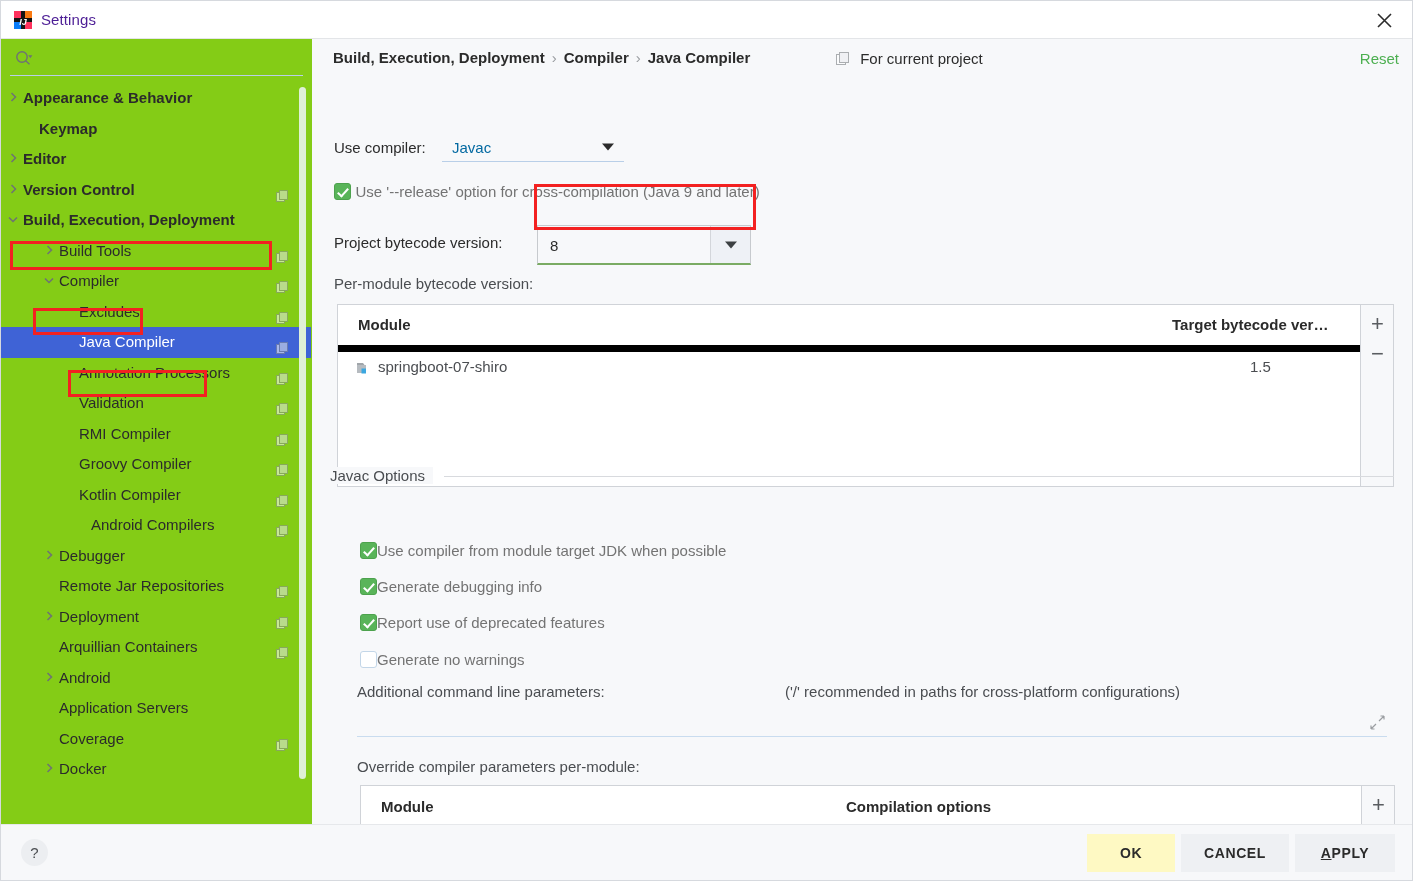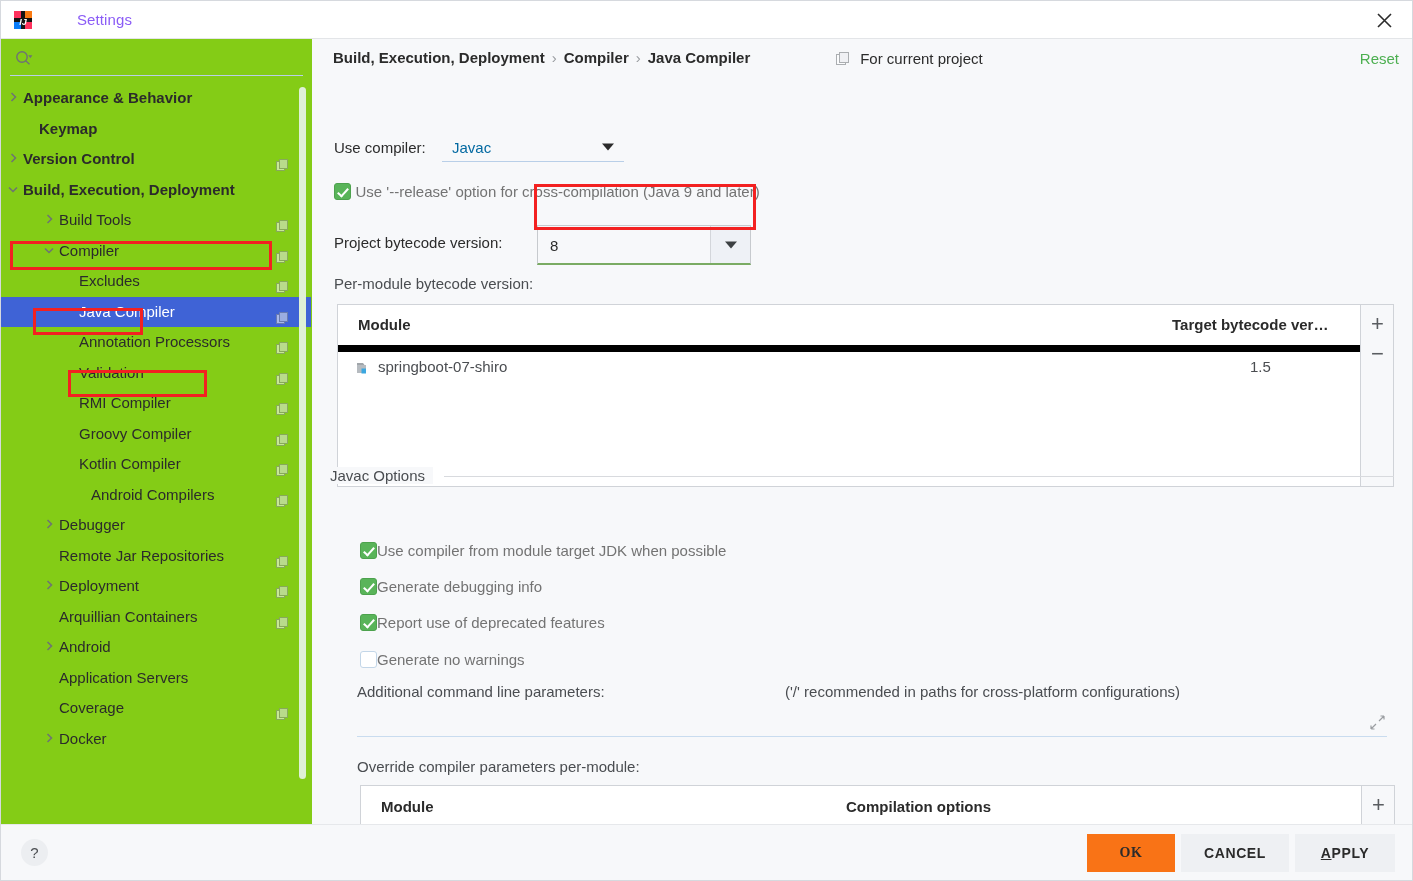--- a/index.html
+++ b/index.html
@@ -33,23 +33,22 @@
   }
   .title-logo {
     position: absolute;
     left: 12px; top: 9px;
     width: 20px; height: 20px; font-style: italic;
   }
   .title-text {
     position: absolute;
     left: 40px; top: 10px;
     font-size: 15px;
-    color: #8b5cf6;
+    color: #4c1d95;
     letter-spacing: .1px;
-    margin-left: 36px;
   }
   .close-btn {
     position: absolute;
     right: 0; top: 0;
     width: 56px; height: 38px;
     display: flex; align-items: center; justify-content: center;
     cursor: pointer;
   }
   .close-btn svg { display:block; }
 
@@ -405,21 +404,21 @@
     height: 38px;
     border: none;
     background: #eef0f3;
     font-family: "Liberation Sans", sans-serif;
     font-size: 14px;
     font-weight: bold;
     letter-spacing: .6px;
     color: #2b2b2b;
     cursor: pointer;
   }
-  .btn.primary { background: #f97316; font-family: Liberation Serif, serif; }
+  .btn.primary { background: #fef9c3; }
   .btn u { text-decoration: underline; }
 </style>
 </head>
 <body>
 
 <div id="app">
 
   <div class="titlebar">
     <span class="title-logo">
       <svg width="20" height="20" viewBox="0 0 20 20">
@@ -454,20 +453,26 @@
 
     <div class="tree" id="tree">
         <div class="tree-item bold">
           <span class="ti-arrow" style="left: 4px;"><svg width="14" height="14" viewBox="0 0 14 14" style="vertical-align:-2px">
               <path d="M5.5 3 L9.5 7 L5.5 11" stroke="#6e7275" stroke-width="1.5" fill="none"></path>
             </svg></span>
           <span class="ti-label" style="left: 22px;">Appearance &amp; Behavior</span>
         </div>
         <div class="tree-item bold">
           <span class="ti-label" style="left: 38px;">Keymap</span>
+        </div>
+        <div class="tree-item bold">
+          <span class="ti-arrow" style="left: 4px;"><svg width="14" height="14" viewBox="0 0 14 14" style="vertical-align:-2px">
+              <path d="M5.5 3 L9.5 7 L5.5 11" stroke="#6e7275" stroke-width="1.5" fill="none"></path>
+            </svg></span>
+          <span class="ti-label" style="left: 22px;">Editor</span>
         </div>
         <div class="tree-item bold">
           <span class="ti-arrow" style="left: 4px;"><svg width="14" height="14" viewBox="0 0 14 14" style="vertical-align:-2px">
               <path d="M5.5 3 L9.5 7 L5.5 11" stroke="#6e7275" stroke-width="1.5" fill="none"></path>
             </svg></span>
           <span class="ti-label" style="left: 22px;">Version Control</span>
           <span class="ti-copy"><svg width="13" height="13" viewBox="0 0 13 13">
               <rect x="0.5" y="2.5" width="8" height="9" fill="#ffffff" stroke="#8b8e92"></rect>
               <rect x="3.5" y="0.5" width="8" height="9" fill="#e6e8eb" stroke="#8b8e92"></rect>
             </svg></span>

